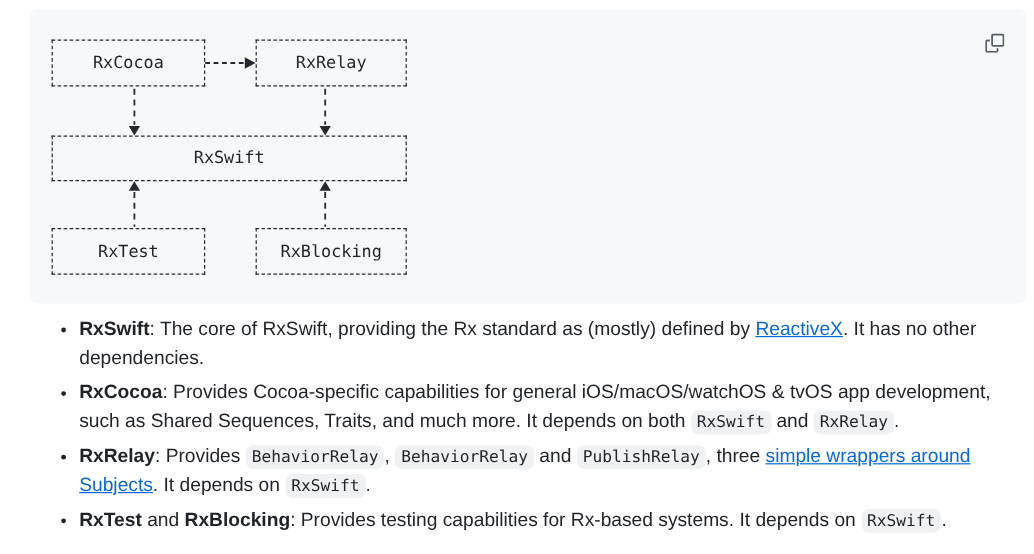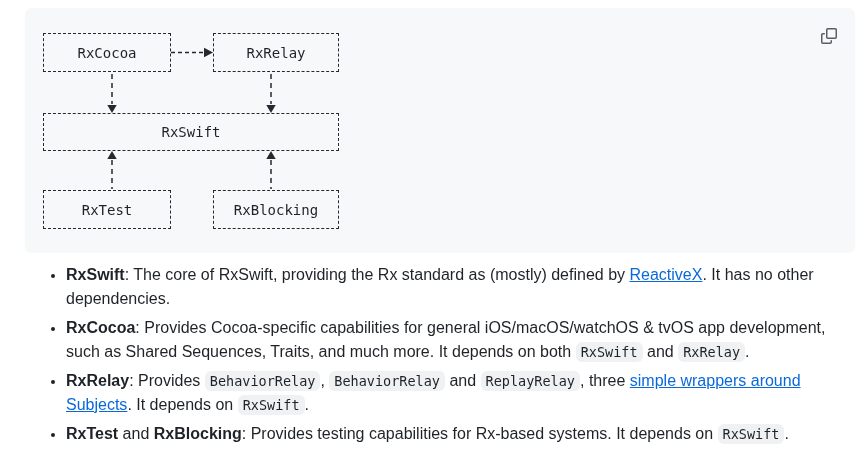--- a/index.html
+++ b/index.html
@@ -120,15 +120,15 @@
     <svg width="16" height="16" viewBox="0 0 16 16">
       <path fill="#57606a" d="M0 6.75C0 5.784.784 5 1.75 5h1.5a.75.75 0 0 1 0 1.5h-1.5a.25.25 0 0 0-.25.25v7.5c0 .138.112.25.25.25h7.5a.25.25 0 0 0 .25-.25v-1.5a.75.75 0 0 1 1.5 0v1.5A1.75 1.75 0 0 1 9.25 16h-7.5A1.75 1.75 0 0 1 0 14.25Z"></path>
       <path fill="#57606a" d="M5 1.75C5 .784 5.784 0 6.75 0h7.5C15.216 0 16 .784 16 1.75v7.5A1.75 1.75 0 0 1 14.25 11h-7.5A1.75 1.75 0 0 1 5 9.25Zm1.75-.25a.25.25 0 0 0-.25.25v7.5c0 .138.112.25.25.25h7.5a.25.25 0 0 0 .25-.25v-7.5a.25.25 0 0 0-.25-.25Z"></path>
     </svg>
   </button>
 </div>
 
 <ul class="dep-list">
   <li><strong>RxSwift</strong>: The core of RxSwift, providing the Rx standard as (mostly) defined by <a>ReactiveX</a>. It has no other dependencies.</li>
   <li><strong>RxCocoa</strong>: Provides Cocoa-specific capabilities for general iOS/macOS/watchOS &amp; tvOS app development, such as Shared Sequences, Traits, and much more. It depends on both <code>RxSwift</code> and <code>RxRelay</code>.</li>
-  <li><strong>RxRelay</strong>: Provides <code>BehaviorRelay</code>, <code>BehaviorRelay</code> and <code>ReplayRelay</code>, three <a>simple wrappers around Subjects</a>. It depends on <code>RxSwift</code>.</li>
+  <li><strong>RxRelay</strong>: Provides <code>BehaviorRelay</code>, <code>BehaviorRelay</code> and <code>PublishRelay</code>, three <a>simple wrappers around Subjects</a>. It depends on <code>RxSwift</code>.</li>
   <li><strong>RxTest</strong> and <strong>RxBlocking</strong>: Provides testing capabilities for Rx-based systems. It depends on <code>RxSwift</code>.</li>
 </ul>
 
 </body></html>

